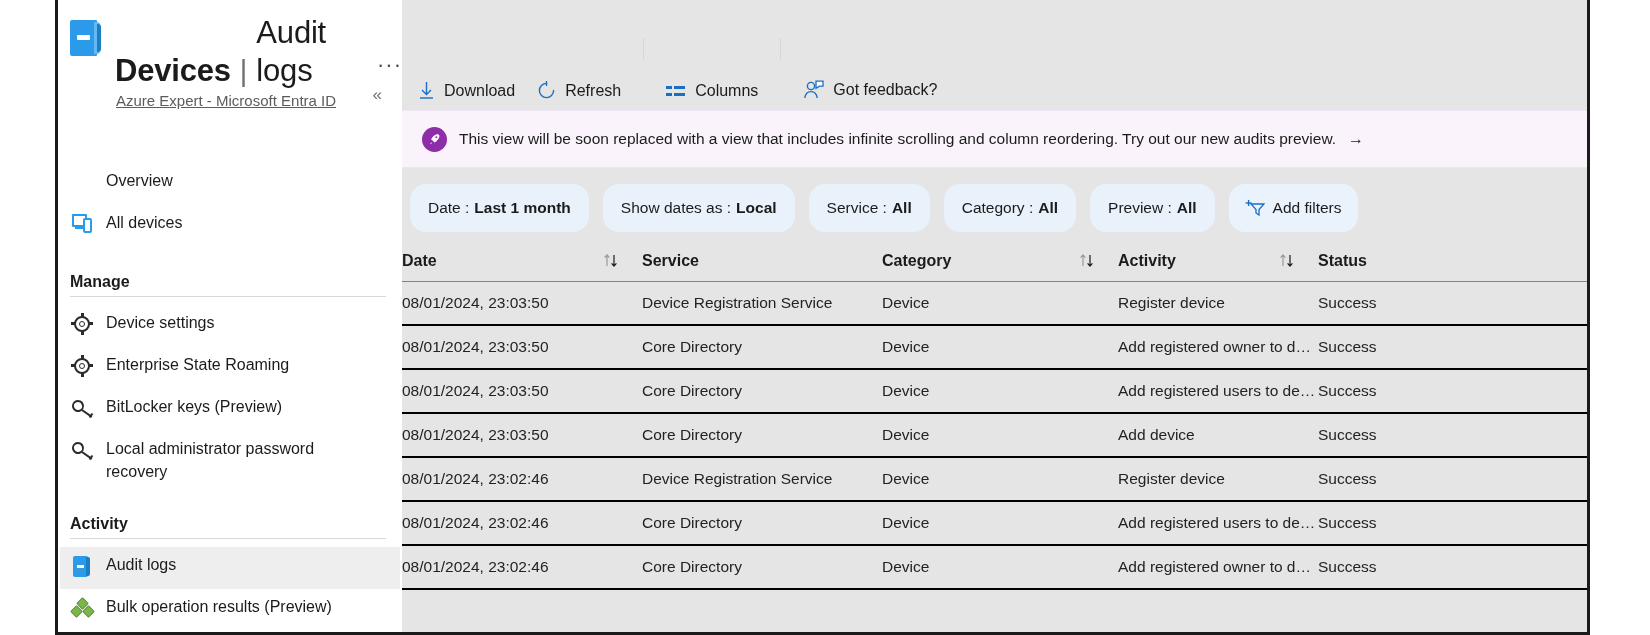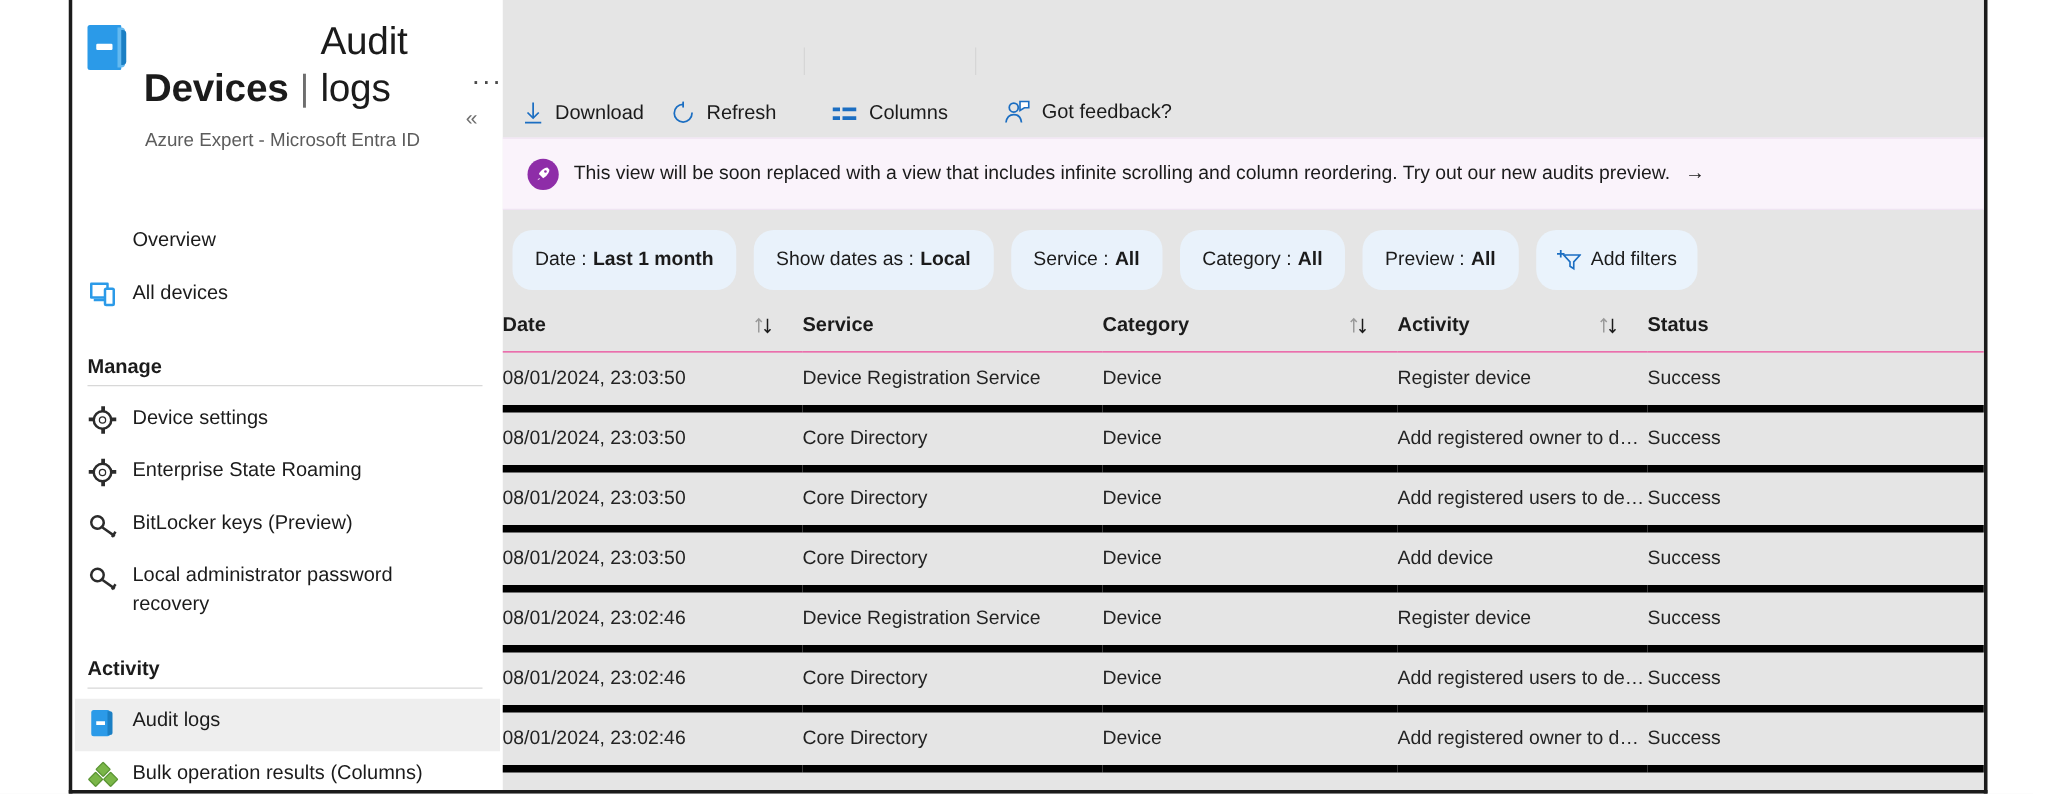--- a/index.html
+++ b/index.html
@@ -36,21 +36,21 @@
 
   .title-wrap{padding-left:4px;}
   .title-line{display:flex;align-items:flex-end;}
   .title-main{font-size:31px;font-weight:600;color:#1b1b1b;letter-spacing:-.2px;line-height:38px;}
   .title-sep{font-size:29px;color:#6e6e6e;font-weight:300;margin:0 9px;line-height:38px;}
   .title-sub{font-size:31px;font-weight:400;color:#1b1b1b;letter-spacing:-.2px;line-height:38px;}
   .ellipsis-btn{
     font-size:22px;color:#4a4a4a;margin-left:34px;letter-spacing:1px;
     position:relative;top:-6px;cursor:pointer;line-height:38px;
   }
-  .subtitle{font-size:15px;color:#5c5c5c;margin-top:14px;padding-left:1px;}
+  .subtitle{font-size:15px;color:#5c5c5c;margin-top:2px;padding-left:1px;text-decoration:underline;}
 
   .collapse{
     position:absolute;right:20px;top:85px;font-size:17px;color:#707070;cursor:pointer;
     user-select:none;
   }
 
   .nav-list{margin-top:54px;}
   .nav-item{
     display:flex;align-items:flex-start;padding:6px 10px 6px 12px;margin:0 2px;
     font-size:16px;color:#1b1b1b;cursor:pointer;min-height:30px;
@@ -130,21 +130,21 @@
   .chip .lbl{font-weight:400;}
   .chip.add{background:#eaf3fc;color:#1b1b1b;padding:0 16px;}
   .chip.add .fico{margin-right:8px;display:flex;align-items:center;}
 
   table.grid{width:100%;border-collapse:collapse;table-layout:fixed;margin-top:14px;}
   table.grid th{
     text-align:left;font-size:16px;font-weight:700;color:#1b1b1b;padding:6px 0 11px 0;
     border-bottom:1px solid #ec4899;vertical-align:bottom;
   }
   table.grid td{
-    font-size:15.5px;color:#232323;padding:12px 0;border-bottom:6px solid #000000;
+    font-size:15.5px;color:#232323;padding:12px 0;border-bottom:2px solid #000000;
     white-space:nowrap;overflow:hidden;text-overflow:ellipsis;
   }
   .th-inner{display:flex;align-items:center;justify-content:space-between;padding-right:18px;}
   .sort{display:inline-flex;align-items:center;margin-left:8px;}
   .c-date{width:240px;padding-left:14px;}
   .c-service{width:240px;}
   .c-category{width:236px;}
   .c-activity{width:200px;}
   .c-status{width:auto;}
   td.c-date{padding-left:14px;}
@@ -229,21 +229,21 @@
         <span class="nav-ico">
           <span class="i-book"><span class="bs"></span><span class="bp"></span><span class="bd"></span></span>
         </span>
         <span class="nav-label">Audit logs</span>
       </div>
 
       <div class="nav-item">
         <span class="nav-ico">
           <span class="i-bulk"><span></span><span></span><span></span></span>
         </span>
-        <span class="nav-label">Bulk operation results (Columns)</span>
+        <span class="nav-label">Bulk operation results (Preview)</span>
       </div>
 
     </div>
   </div>
 
   <div class="content">
 
     <div class="toolbar">
       <div class="tb-btn">
         <span class="tb-ico">

